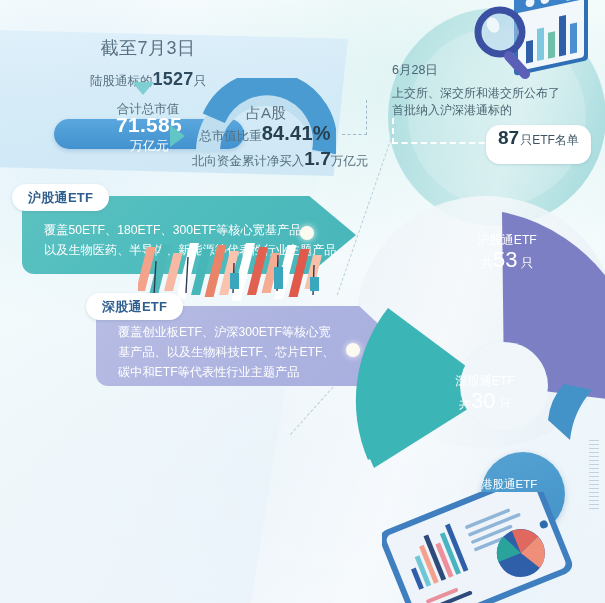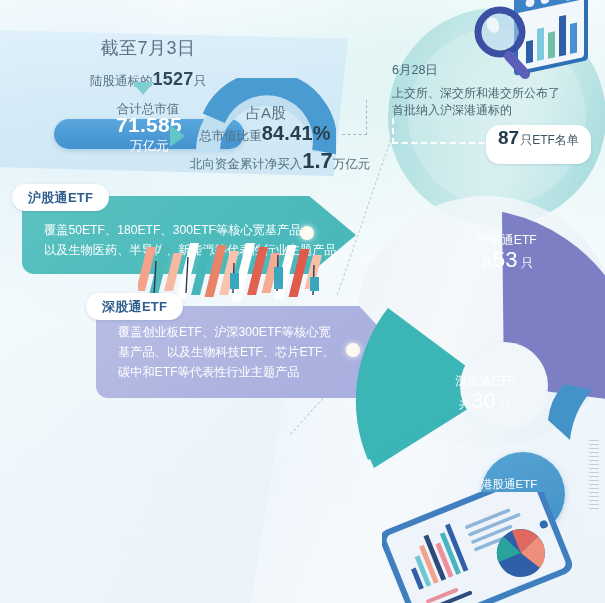--- a/index.html
+++ b/index.html
@@ -57,21 +57,21 @@
   
   .gauge{position:absolute;left:196px;top:78px;width:140px;height:78px;}
   .gauge svg{display:block;}
   .gauge-cap{position:absolute;left:196px;top:104px;width:140px;text-align:center;
      font-size:15px;color:#5d7280;}
   .pct-line{position:absolute;left:150px;top:122px;width:230px;text-align:center;
      font-size:12.5px;color:#54707f;white-space:nowrap;}
   .pct-line b{font-size:20px;color:#27404f;font-weight:bold;letter-spacing:.2px;}
   .net-line{position:absolute;left:150px;top:148px;width:260px;text-align:center;
      font-size:12.5px;color:#54707f;white-space:nowrap;}
-  .net-line b{font-size:22px;color:#27404f;font-weight:bold;}
+  .net-line b{font-size:19px;color:#27404f;font-weight:bold;}
   .dot-dash{position:absolute;left:342px;top:100px;width:24px;height:34px;
      border-right:1px dashed #9fb8c6;border-bottom:1px dashed #9fb8c6;}
 
   
   .note{position:absolute;left:392px;top:62px;width:208px;color:#4b6472;}
   .note .d{font-size:12.5px;margin-bottom:6px;}
   .note .l{font-size:12px;line-height:17px;white-space:nowrap;}
   .note-dash{position:absolute;left:392px;top:118px;width:110px;height:24px;
      border-left:2px dashed #ffffff;border-bottom:2px dashed #ffffff;}
   .pill-white{position:absolute;left:486px;top:125px;height:39px;padding:0 12px;border-radius:14px;
@@ -245,21 +245,21 @@
         <line x1="176" y1="22" x2="175" y2="52"></line>
       </g>
       <g fill="#3aa7bf">
         <rect x="92" y="30" width="9" height="16"></rect>
         <rect x="136" y="24" width="9" height="22"></rect>
         <rect x="172" y="34" width="9" height="14"></rect>
       </g>
     </svg>
   </div>
 
-  <div class="tagwrap" style="left:96px;top:306px;width:306px;height:92px;">
+  <div class="tagwrap" style="left:96px;top:306px;width:306px;height:80px;">
     <div class="tag-body tag-purple"></div>
     <div class="tag-dot" style="left:250px;top:37px;width:14px;height:14px;"></div>
     <div class="tag-text tag-text-p" style="left:22px;top:16px;">
       <div>覆盖创业板ETF、沪深300ETF等核心宽</div>
       <div>基产品、以及生物科技ETF、芯片ETF、</div>
       <div>碳中和ETF等代表性行业主题产品</div>
     </div>
   </div>
   <div class="tag-label" style="left:86px;top:293px;">
     <span>深股通ETF</span>

